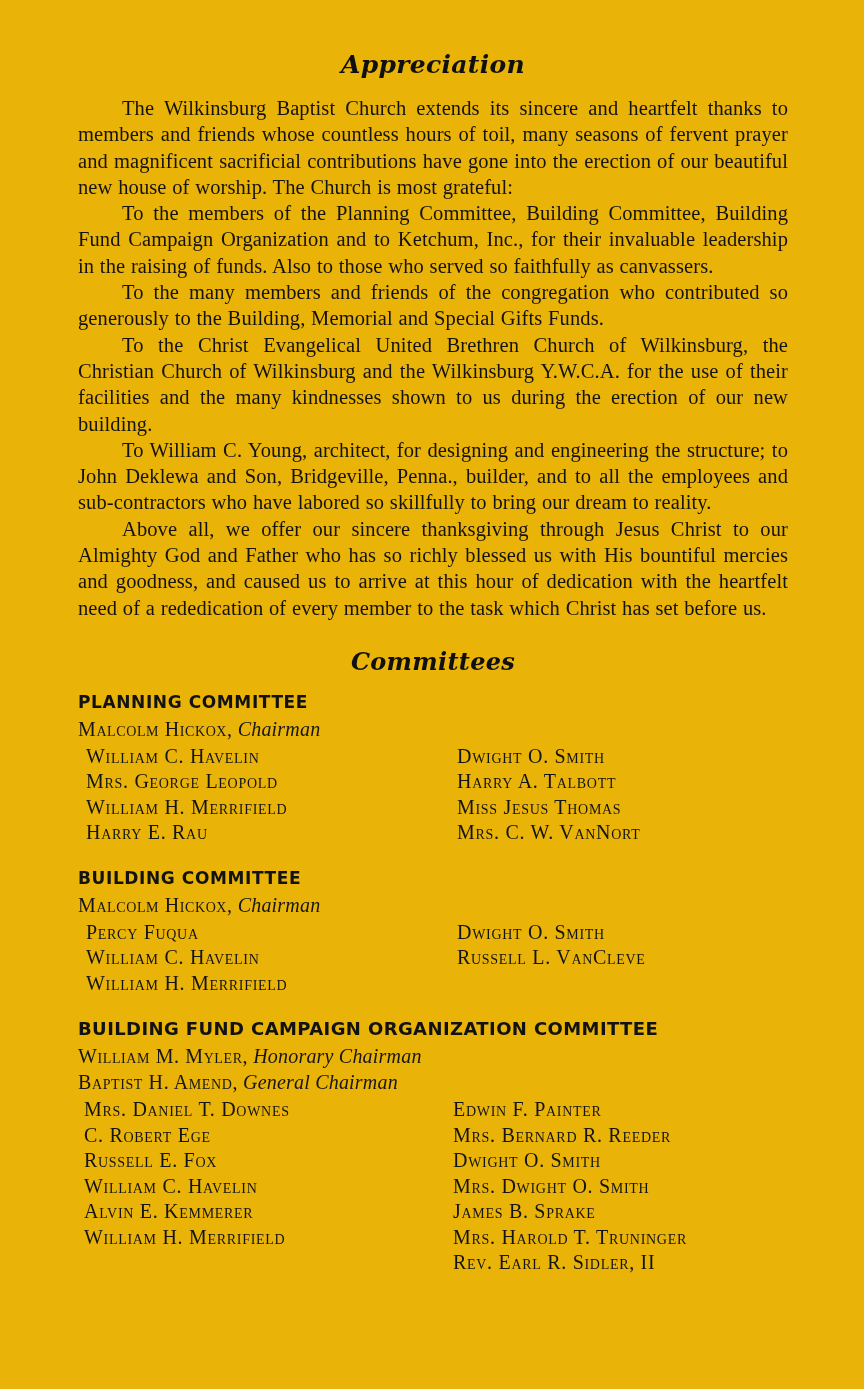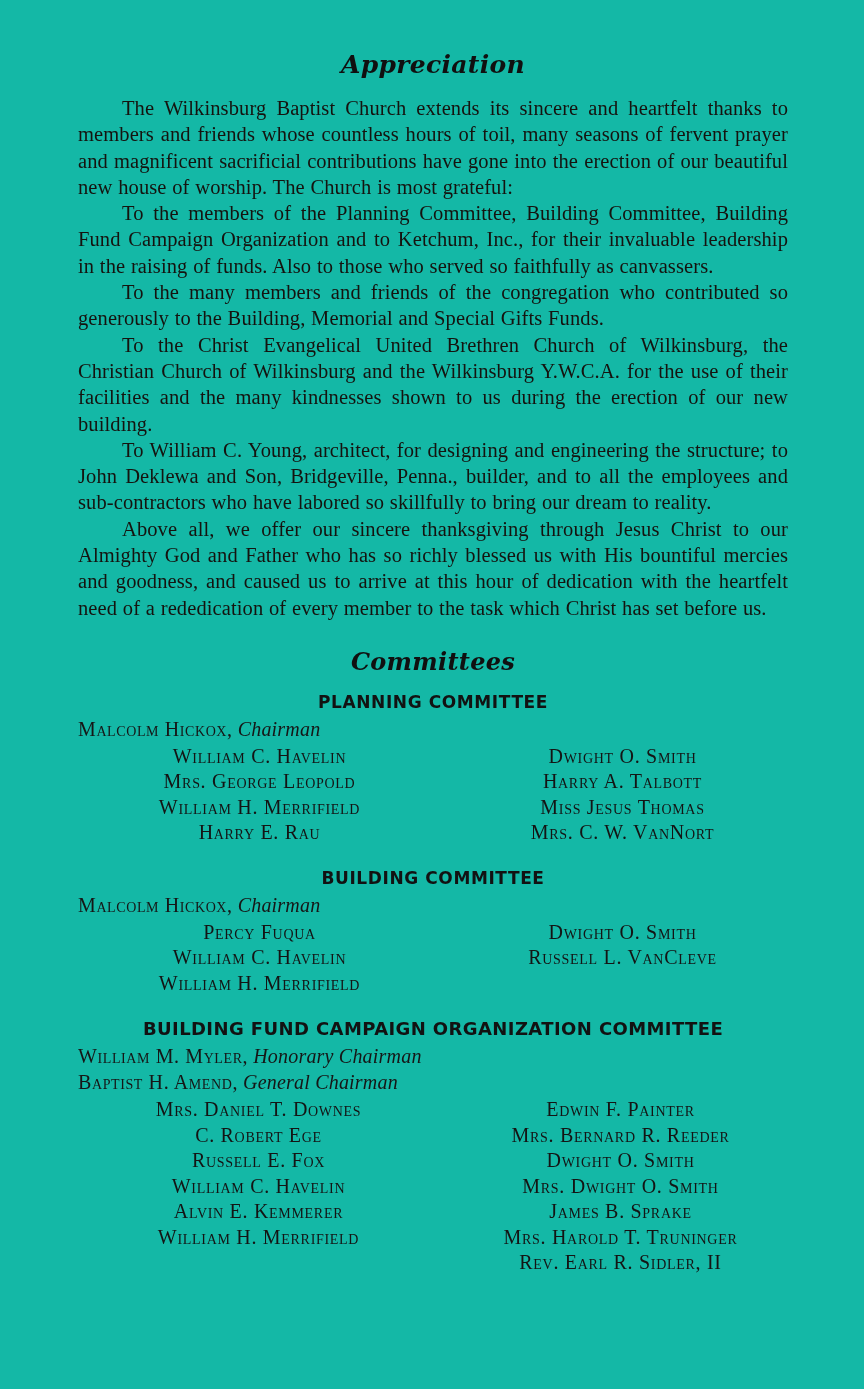--- a/index.html
+++ b/index.html
@@ -13,21 +13,21 @@
     overflow: hidden;
     font-family: "Liberation Serif", serif;
     color: #161616;
     position: relative;
   }
   .page {
     position: absolute;
     left: 0; top: 0;
     width: 864px;
     height: 1389px;
-    background: #14b8a6;
+    background: #eab308;
   }
   .content {
     position: absolute;
     left: 78px;
     top: 50px;
     width: 710px;
   }
 
   h1.section-title {
     font-family: "DejaVu Serif", serif;
@@ -56,21 +56,21 @@
     word-spacing: 0.5px;
   }
 
   .committee {
     margin-top: 16px;
   }
   .committee-name {
     font-family: "DejaVu Sans", sans-serif;
     font-weight: bold;
     font-size: 17px;
-    text-align: center;
+    text-align: left;
     letter-spacing: 0.6px;
     margin-bottom: 6px;
     color: #121212;
   }
   .chair-line {
     text-align: left;
     font-size: 20px;
     margin-bottom: 3px;
     white-space: nowrap;
   }
@@ -80,21 +80,20 @@
   }
   .chair-role {
     font-style: italic;
     font-variant: normal;
     letter-spacing: 0.2px;
   }
   .members {
     display: flex;
     width: 100%;
     margin-top: 2px;
-    text-align: center;
   }
   .members .col {
     width: 50%;
     box-sizing: border-box;
   }
   .members .col.left { padding-left: 8px; }
   .members .col.right { padding-left: 24px; }
   .member {
     font-size: 20px;
     line-height: 25.5px;

